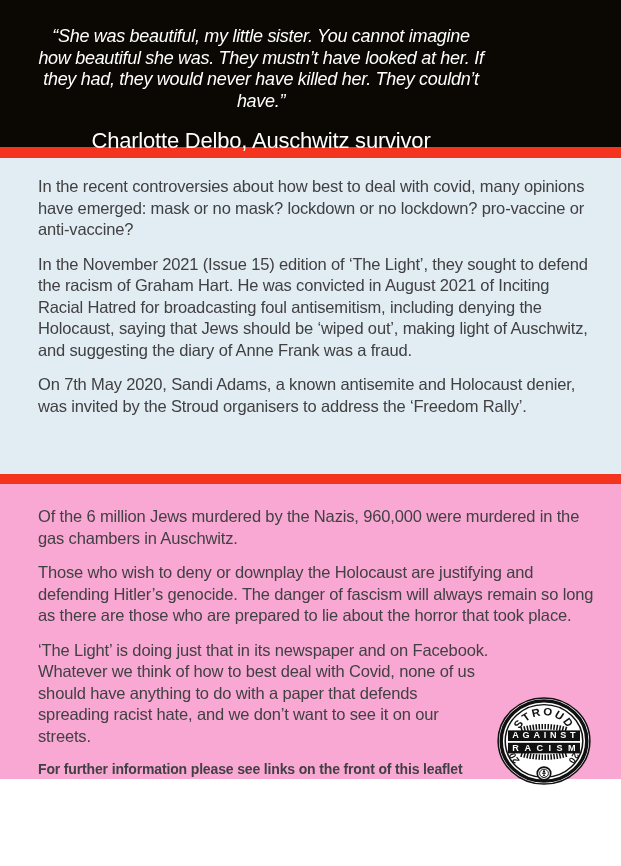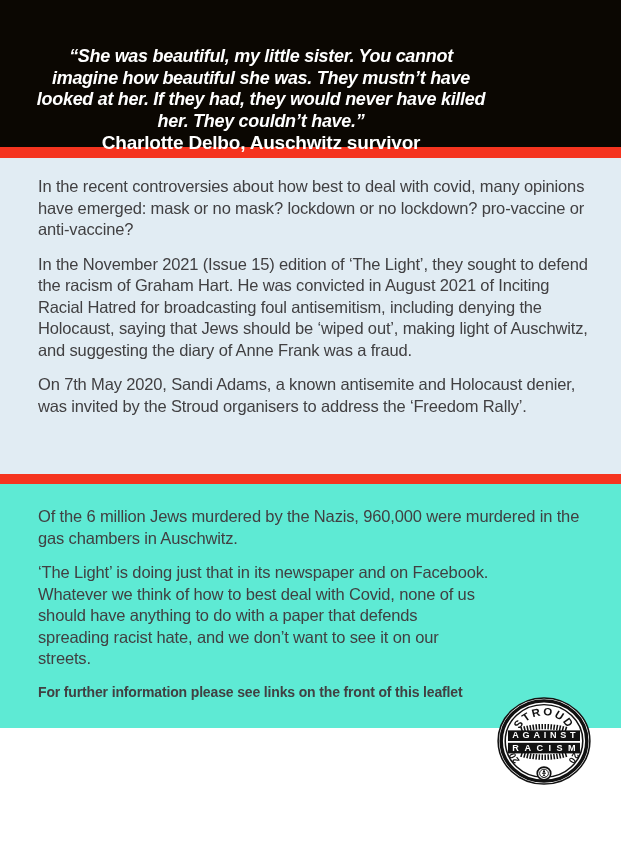--- a/index.html
+++ b/index.html
@@ -25,28 +25,28 @@
     padding-top:26px;
   }
   .quote-inner{
     width:452px;
     margin-left:35px;
     text-align:center;
   }
   .quote{
     font-size:18px;
     line-height:21.5px;
-    font-weight:bold;
+    font-weight:normal;
     font-style:italic;
     letter-spacing:-0.3px;
-    margin-top:20px;
   }
   .attribution{
-    font-size:19px;
-    font-weight:bold;
+    margin-top:16px;
+    font-size:22px;
+    font-weight:normal;
     letter-spacing:-0.2px;
   }
 
   
   .red-bar{width:621px;height:11px;background:var(--accent-red);}
 
   
   .blue-section{
     width:621px;height:316px;
     background:var(--panel-blue);
@@ -56,22 +56,22 @@
     color:var(--body-text);
     font-size:16.5px;
     line-height:21.5px;
     letter-spacing:-0.15px;
     margin-bottom:13px;
   }
 
   
   .white-section{
     position:relative;
-    width:621px;height:244px;
-    background:#5eead4;
+    width:621px;height:295px;
+    background:#f9a8d4;
     padding:22px 24px 0 38px;
   }
   .white-section .narrow{width:452px;margin-bottom:12px;}
   .footer-note{
     margin-top:9px;
     font-size:14px !important;
     font-weight:bold;
     color:#262624;
     letter-spacing:-0.1px;
   }
@@ -120,20 +120,21 @@
   <section class="blue-section">
     <p>In the recent controversies about how best to deal with covid, many opinions have emerged: mask or no mask? lockdown or no lockdown? pro-vaccine or anti-vaccine?</p>
     <p>In the November 2021 (Issue 15) edition of ‘The Light’, they sought to defend the racism of Graham Hart. He was convicted in August 2021 of Inciting Racial Hatred for broadcasting foul antisemitism, including denying the Holocaust, saying that Jews should be ‘wiped out’, making light of Auschwitz, and suggesting the diary of Anne Frank was a fraud.</p>
     <p>On 7th May 2020, Sandi Adams, a known antisemite and Holocaust denier, was invited by the Stroud organisers to address the ‘Freedom Rally’.</p>
   </section>
 
   <div class="red-bar" style="height:10px;"></div>
 
   <section class="white-section">
     <p>Of the 6 million Jews murdered by the Nazis, 960,000 were murdered in the gas chambers in Auschwitz.</p>
+    <p>Those who wish to deny or downplay the Holocaust are justifying and defending Hitler’s genocide. The danger of fascism will always remain so long as there are those who are prepared to lie about the horror that took place.</p>
     <p class="narrow">‘The Light’ is doing just that in its newspaper and on Facebook. Whatever we think of how to best deal with Covid, none of us should have anything to do with a paper that defends spreading racist hate, and we don’t want to see it on our streets.</p>
 
     <div class="logo-wrap">
       <svg viewBox="0 0 100 100" preserveAspectRatio="none">
 
         <circle cx="50" cy="50" r="47.8" fill="#ffffff" stroke="#111" stroke-width="1.6"></circle>
         <circle cx="50" cy="50" r="44.6" fill="none" stroke="#111" stroke-width="3.6"></circle>
         <circle cx="50" cy="50" r="40.4" fill="none" stroke="#111" stroke-width="1.6"></circle>
 
         <path id="topArc" d="M 21.5 50 A 28.5 28.5 0 0 1 78.5 50" fill="none"></path>

